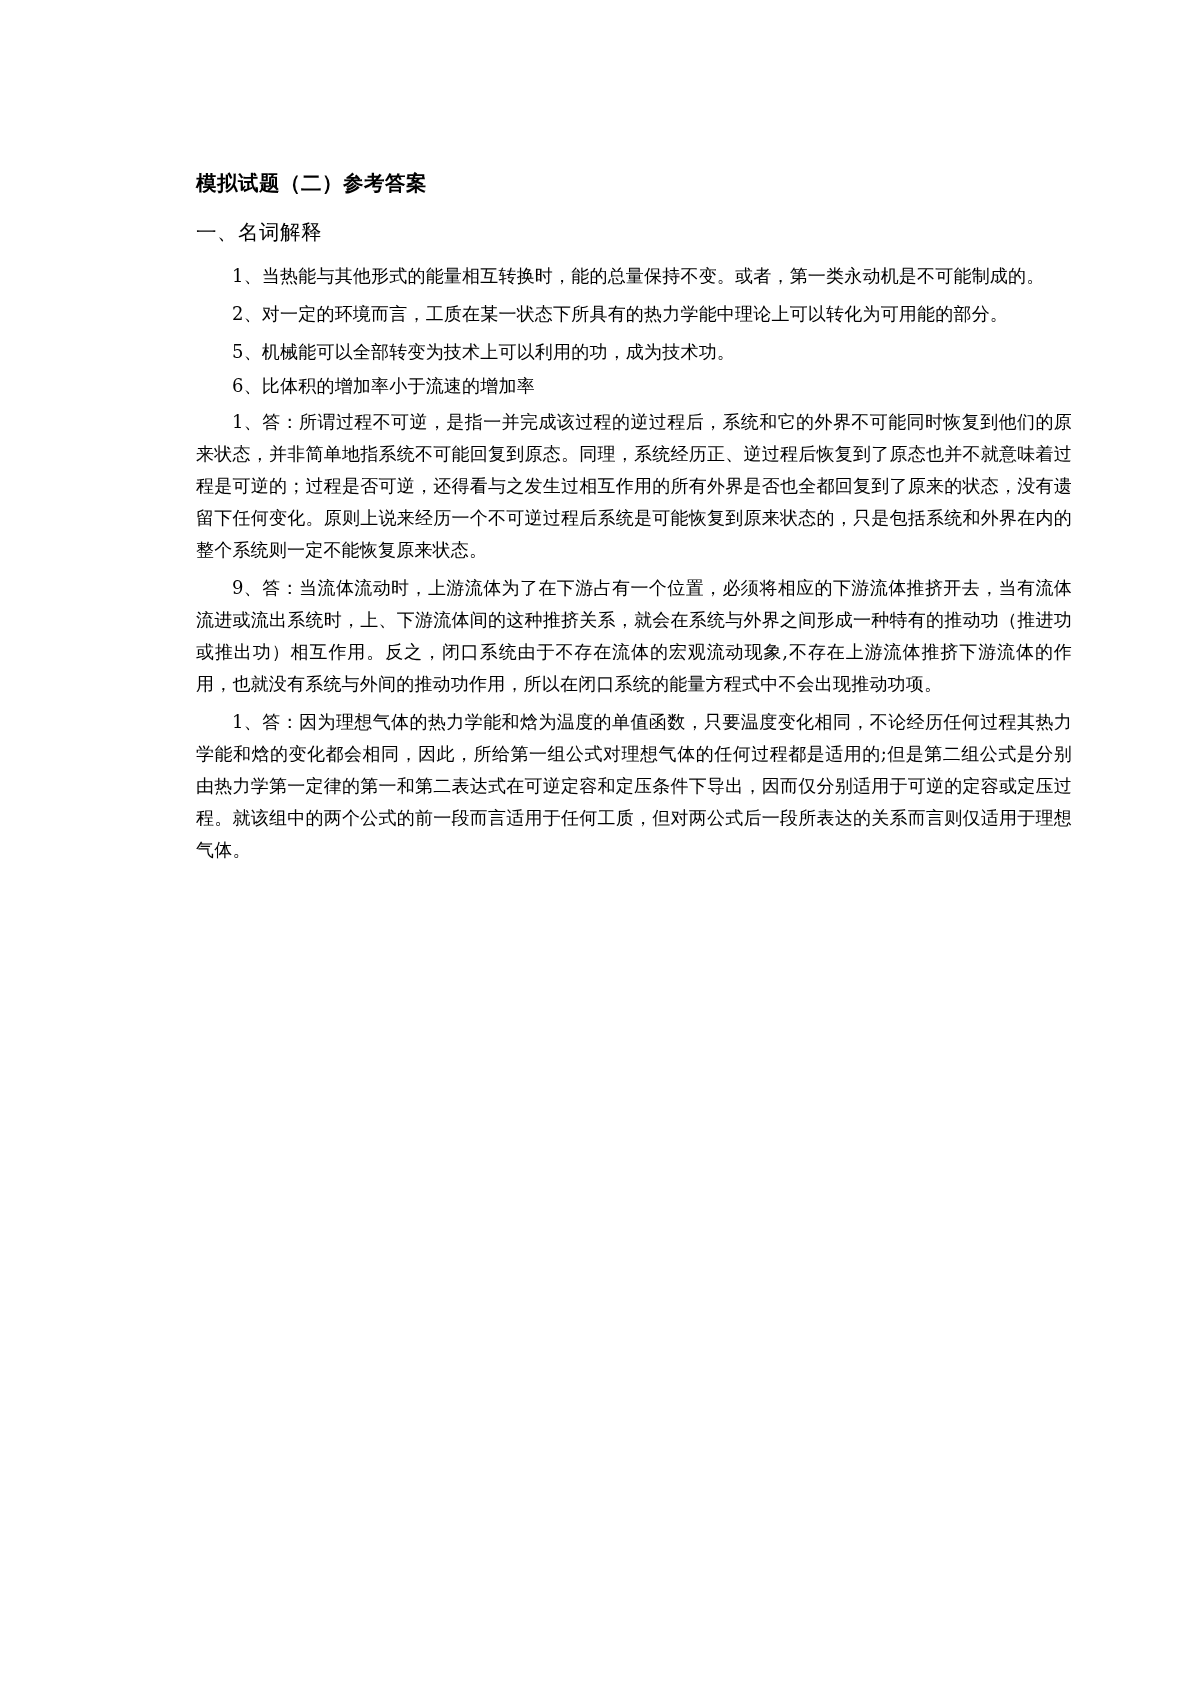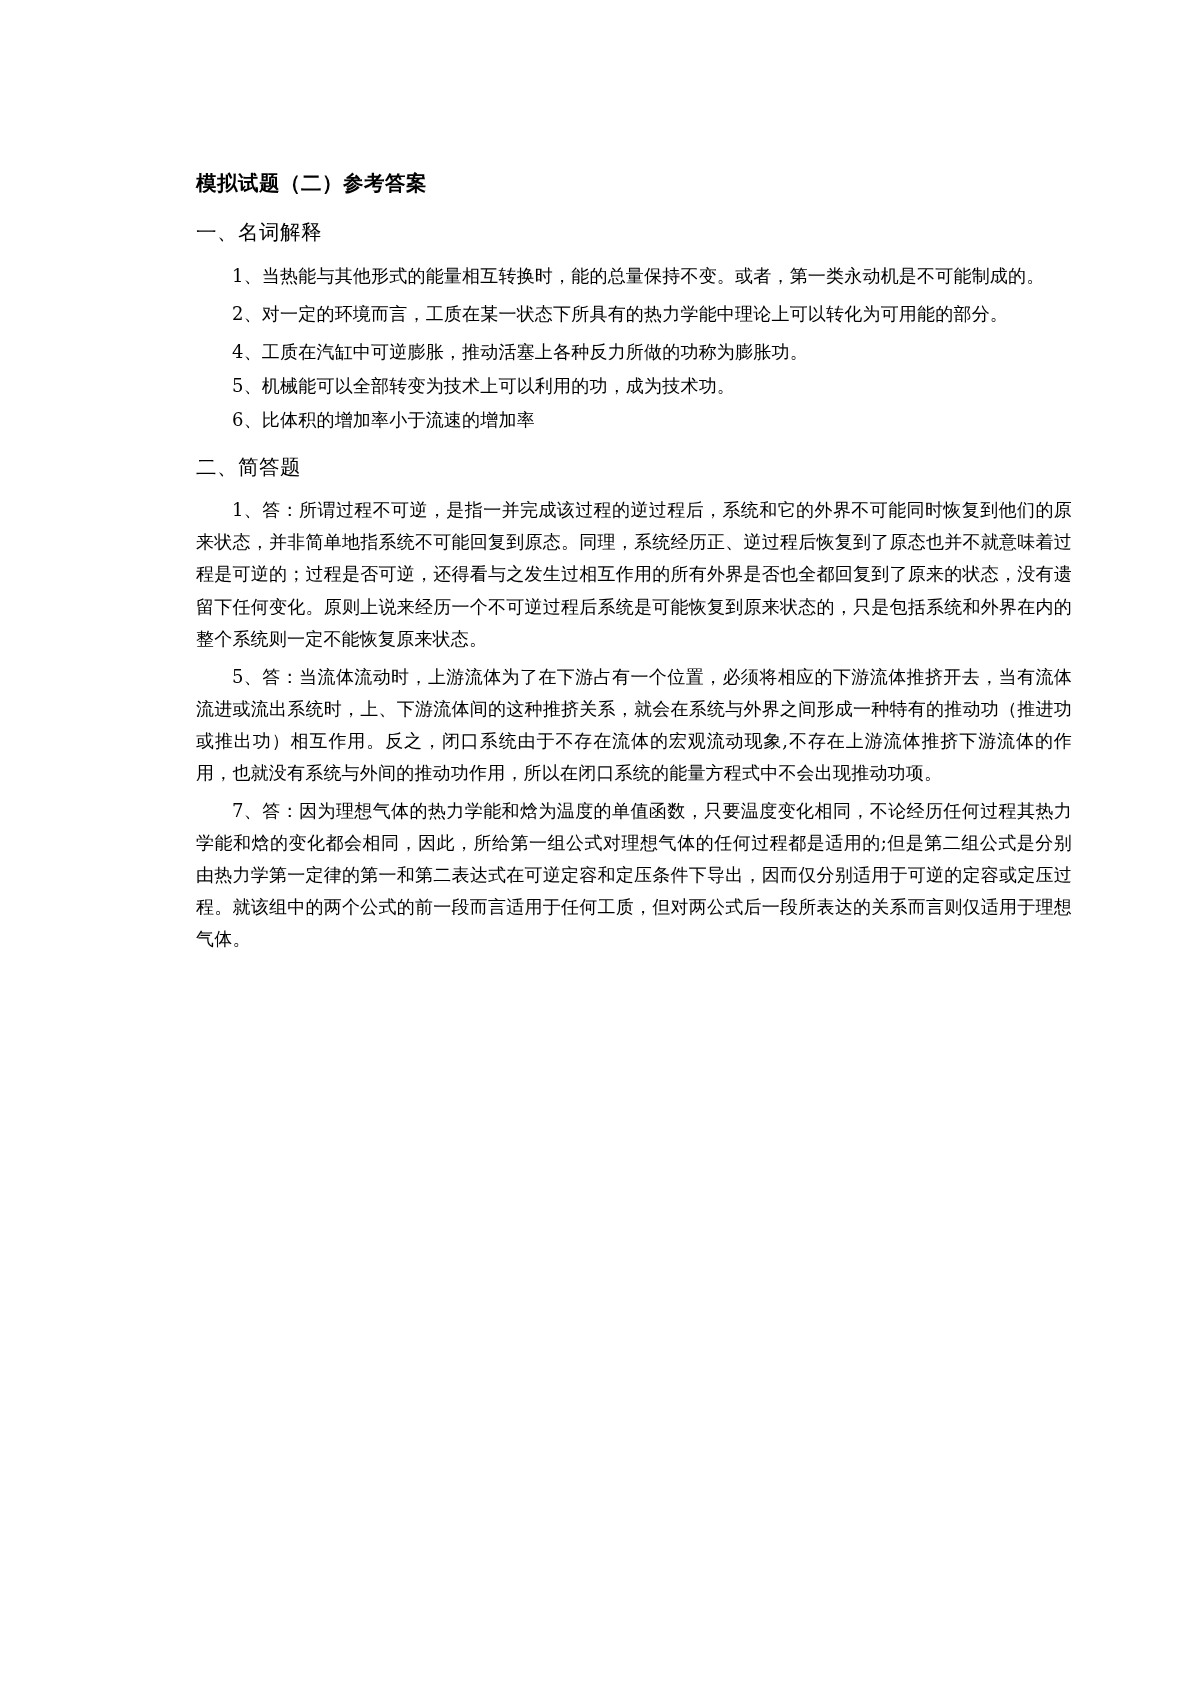--- a/index.html
+++ b/index.html
@@ -55,25 +55,23 @@
 <body>
 
 <div class="page">
 
   <h1 class="doc-title">模拟试题（二）参考答案</h1>
 
   <div class="block-group">
     <h2 class="section-heading">一、名词解释</h2>
     <p class="para">1、当热能与其他形式的能量相互转换时，能的总量保持不变。或者，第一类永动机是不可能制成的。</p>
     <p class="para">2、对一定的环境而言，工质在某一状态下所具有的热力学能中理论上可以转化为可用能的部分。</p>
-    <p class="para tight">4、工质在汽缸中可逆膨胀，推动活塞上各种反力所做的功称为膨胀功。</p>
     <p class="para tight">5、机械能可以全部转变为技术上可以利用的功，成为技术功。</p>
     <p class="para tight">6、比体积的增加率小于流速的增加率</p>
   </div>
 
   <div class="block-group">
-    <h2 class="section-heading">二、简答题</h2>
     <p class="para">1、答：所谓过程不可逆，是指一并完成该过程的逆过程后，系统和它的外界不可能同时恢复到他们的原来状态，并非简单地指系统不可能回复到原态。同理，系统经历正、逆过程后恢复到了原态也并不就意味着过程是可逆的；过程是否可逆，还得看与之发生过相互作用的所有外界是否也全都回复到了原来的状态，没有遗留下任何变化。原则上说来经历一个不可逆过程后系统是可能恢复到原来状态的，只是包括系统和外界在内的整个系统则一定不能恢复原来状态。</p>
-    <p class="para">5、答：当流体流动时，上游流体为了在下游占有一个位置，必须将相应的下游流体推挤开去，当有流体流进或流出系统时，上、下游流体间的这种推挤关系，就会在系统与外界之间形成一种特有的推动功（推进功或推出功）相互作用。反之，闭口系统由于不存在流体的宏观流动现象,不存在上游流体推挤下游流体的作用，也就没有系统与外间的推动功作用，所以在闭口系统的能量方程式中不会出现推动功项。</p>
-    <p class="para">7、答：因为理想气体的热力学能和焓为温度的单值函数，只要温度变化相同，不论经历任何过程其热力学能和焓的变化都会相同，因此，所给第一组公式对理想气体的任何过程都是适用的;但是第二组公式是分别由热力学第一定律的第一和第二表达式在可逆定容和定压条件下导出，因而仅分别适用于可逆的定容或定压过程。就该组中的两个公式的前一段而言适用于任何工质，但对两公式后一段所表达的关系而言则仅适用于理想气体。</p>
+    <p class="para">9、答：当流体流动时，上游流体为了在下游占有一个位置，必须将相应的下游流体推挤开去，当有流体流进或流出系统时，上、下游流体间的这种推挤关系，就会在系统与外界之间形成一种特有的推动功（推进功或推出功）相互作用。反之，闭口系统由于不存在流体的宏观流动现象,不存在上游流体推挤下游流体的作用，也就没有系统与外间的推动功作用，所以在闭口系统的能量方程式中不会出现推动功项。</p>
+    <p class="para">1、答：因为理想气体的热力学能和焓为温度的单值函数，只要温度变化相同，不论经历任何过程其热力学能和焓的变化都会相同，因此，所给第一组公式对理想气体的任何过程都是适用的;但是第二组公式是分别由热力学第一定律的第一和第二表达式在可逆定容和定压条件下导出，因而仅分别适用于可逆的定容或定压过程。就该组中的两个公式的前一段而言适用于任何工质，但对两公式后一段所表达的关系而言则仅适用于理想气体。</p>
   </div>
 
 </div>
 
 </body></html>

